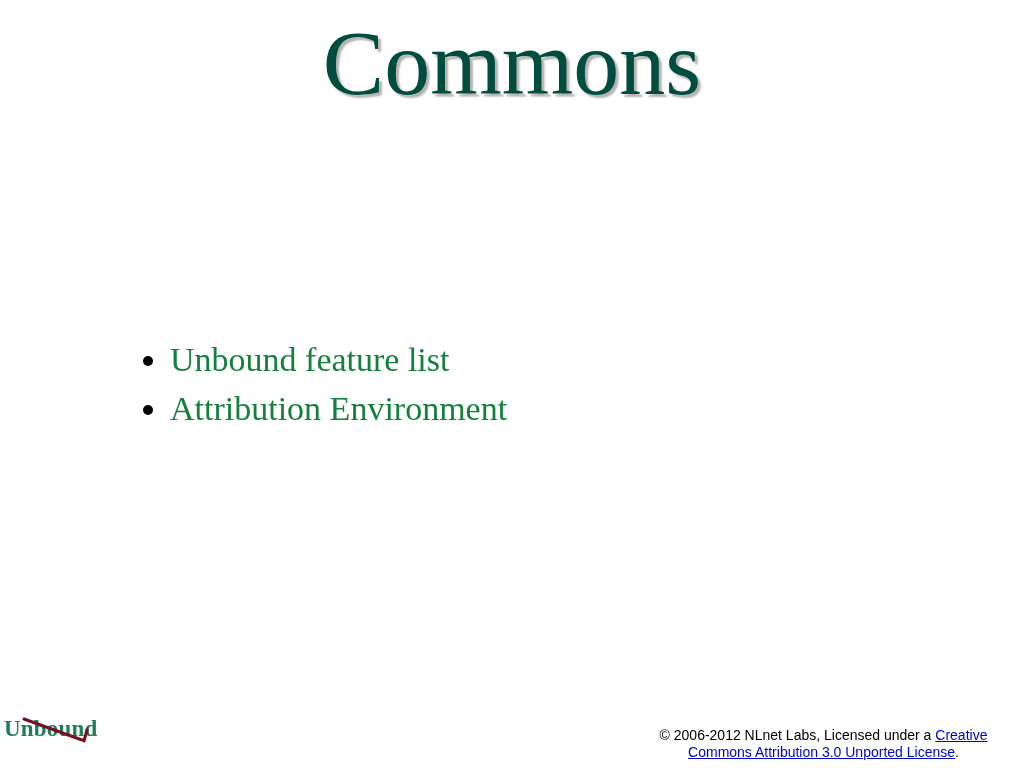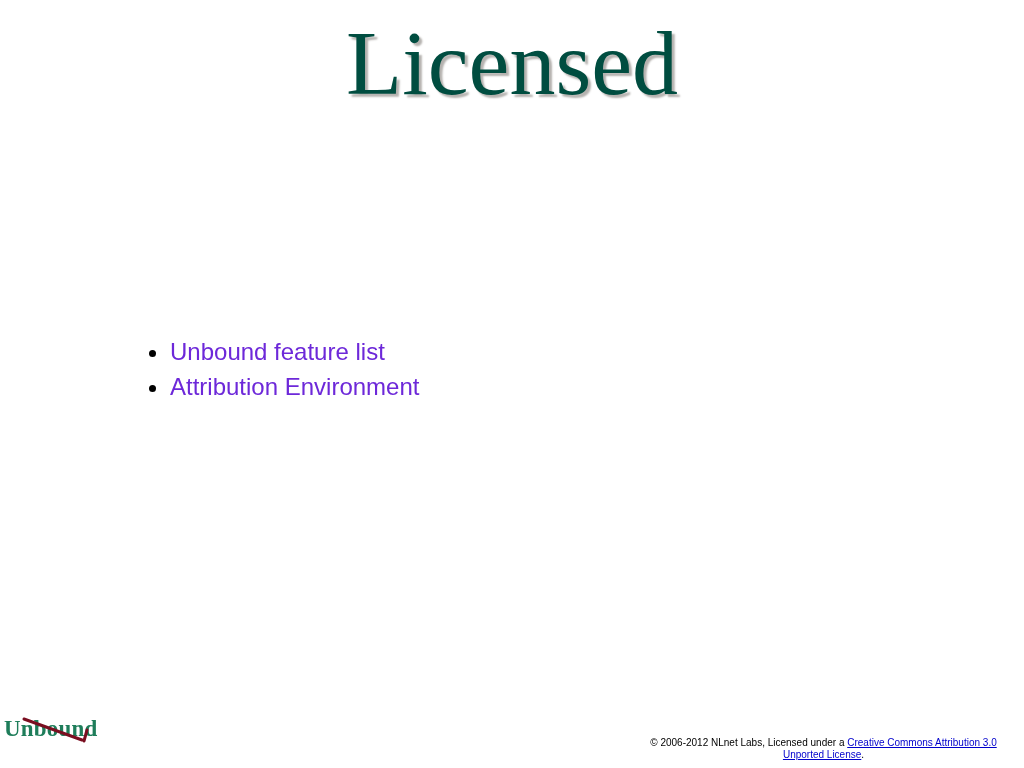--- a/index.html
+++ b/index.html
@@ -33,23 +33,24 @@
   .content {
     position: absolute;
     top: 335px;
     left: 140px;
     right: 60px;
   }
   .bullets {
     list-style-type: disc;
     padding-left: 30px;
     margin: 0;
-    color: #6d28d9;
-    font-size: 24px;
+    color: #15803d;
+    font-size: 34px;
     line-height: 1.45;
+    font-family: Liberation Serif, serif;
   }
   .bullets li::marker {
     color: #000000;
   }
   .logo {
     position: absolute;
     left: 4px;
     bottom: 26px;
     font-family: "Times New Roman", Times, serif;
     font-size: 23px;
@@ -60,40 +61,40 @@
   .logo .strike {
     position: absolute;
     left: 18px;
     top: 0px;
   }
   .footer-text {
     position: absolute;
     right: 8px;
     bottom: 7px;
     width: 385px;
-    font-size: 10px;
+    font-size: 14px;
     color: #000;
     text-align: center;
     line-height: 1.2;
   }
   .footer-text .copyright-prefix {
     white-space: nowrap;
   }
   .footer-text .license-link {
     color: #0000cc;
     text-decoration: underline;
   }
 </style>
 </head>
 <body>
 
 <div class="slide">
 
   <div class="title">
-    <span>Licensed</span>
+    <span>Commons</span>
   </div>
 
   <div class="content">
     <ul class="bullets">
       <li>
         <span>Unbound feature list</span>
       </li>
       <li>
         <span>Attribution Environment</span>
       </li>

